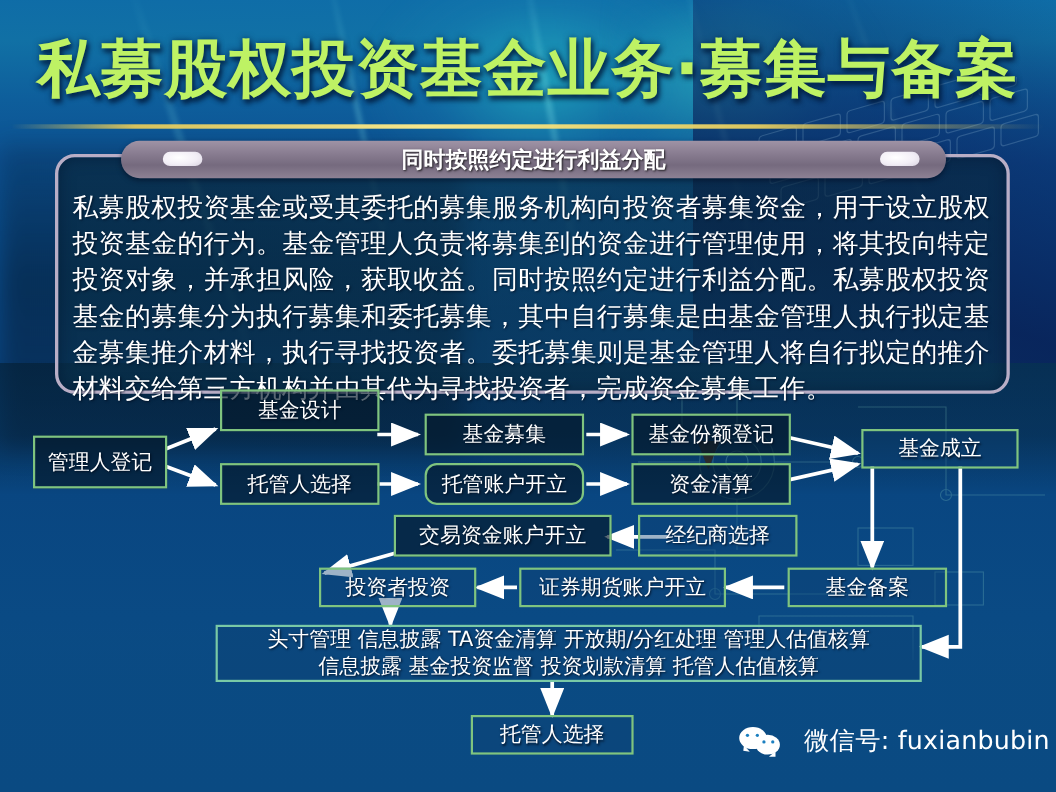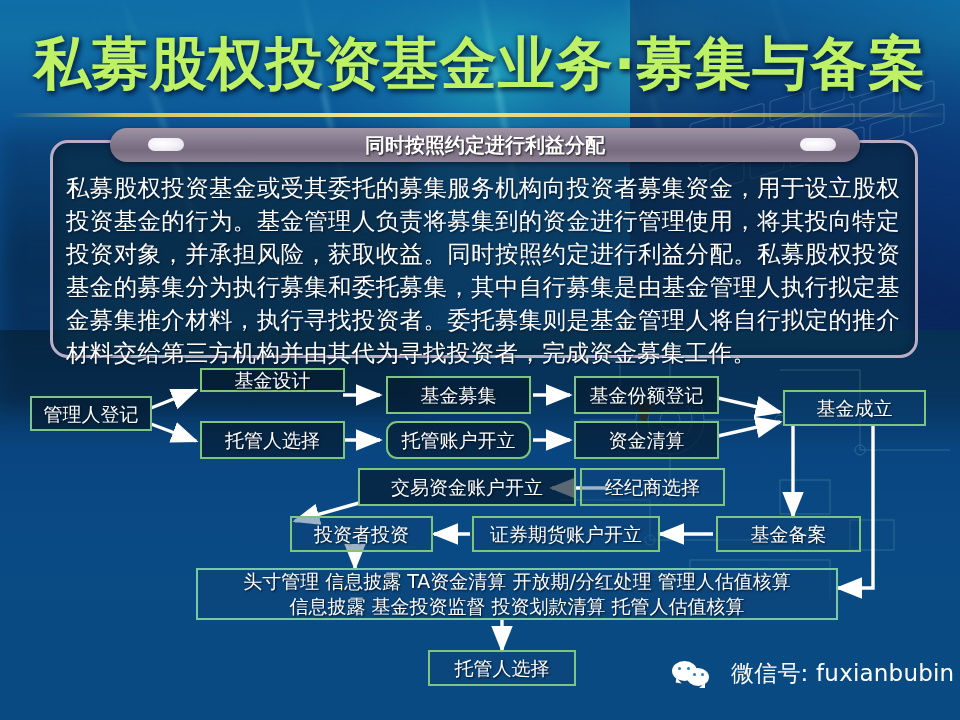--- a/index.html
+++ b/index.html
@@ -206,25 +206,25 @@
       <path d="M355 552 L355 568"></path>
 
       <path d="M502 620 L502 650"></path>
     </g>
 
     <g stroke="#1d1d1d" stroke-width="3.2" fill="none" marker-end="url(#ahd)">
       <path d="M644 414 L644 424"></path>
     </g>
   </svg>
 
-  <div class="box dark" style="left:30px;top:396px;width:122px;height:35px;">
+  <div class="box dark" style="left:30px;top:396px;width:122px;height:48px;">
     <span>管理人登记</span>
   </div>
 
-  <div class="box dark" style="left:200px;top:368px;width:145px;height:24px;">
+  <div class="box dark" style="left:200px;top:354px;width:145px;height:38px;">
     <span>基金设计</span>
   </div>
 
   <div class="box dark" style="left:200px;top:421px;width:145px;height:38px;">
     <span>托管人选择</span>
   </div>
 
   <div class="box dark" style="left:386px;top:376px;width:145px;height:38px;">
     <span>基金募集</span>
   </div>
@@ -238,21 +238,21 @@
   </div>
 
   <div class="box dark" style="left:574px;top:421px;width:145px;height:38px;">
     <span>资金清算</span>
   </div>
 
   <div class="box lite" style="left:783px;top:390px;width:143px;height:36px;">
     <span>基金成立</span>
   </div>
 
-  <div class="box dark" style="left:358px;top:468px;width:218px;height:38px;">
+  <div class="box dark" style="left:358px;top:468px;width:198px;height:38px;">
     <span>交易资金账户开立</span>
   </div>
 
   <div class="box lite" style="left:580px;top:468px;width:145px;height:38px;">
     <span>经纪商选择</span>
   </div>
 
   <div class="box lite" style="left:290px;top:516px;width:143px;height:36px;">
     <span>投资者投资</span>
   </div>

